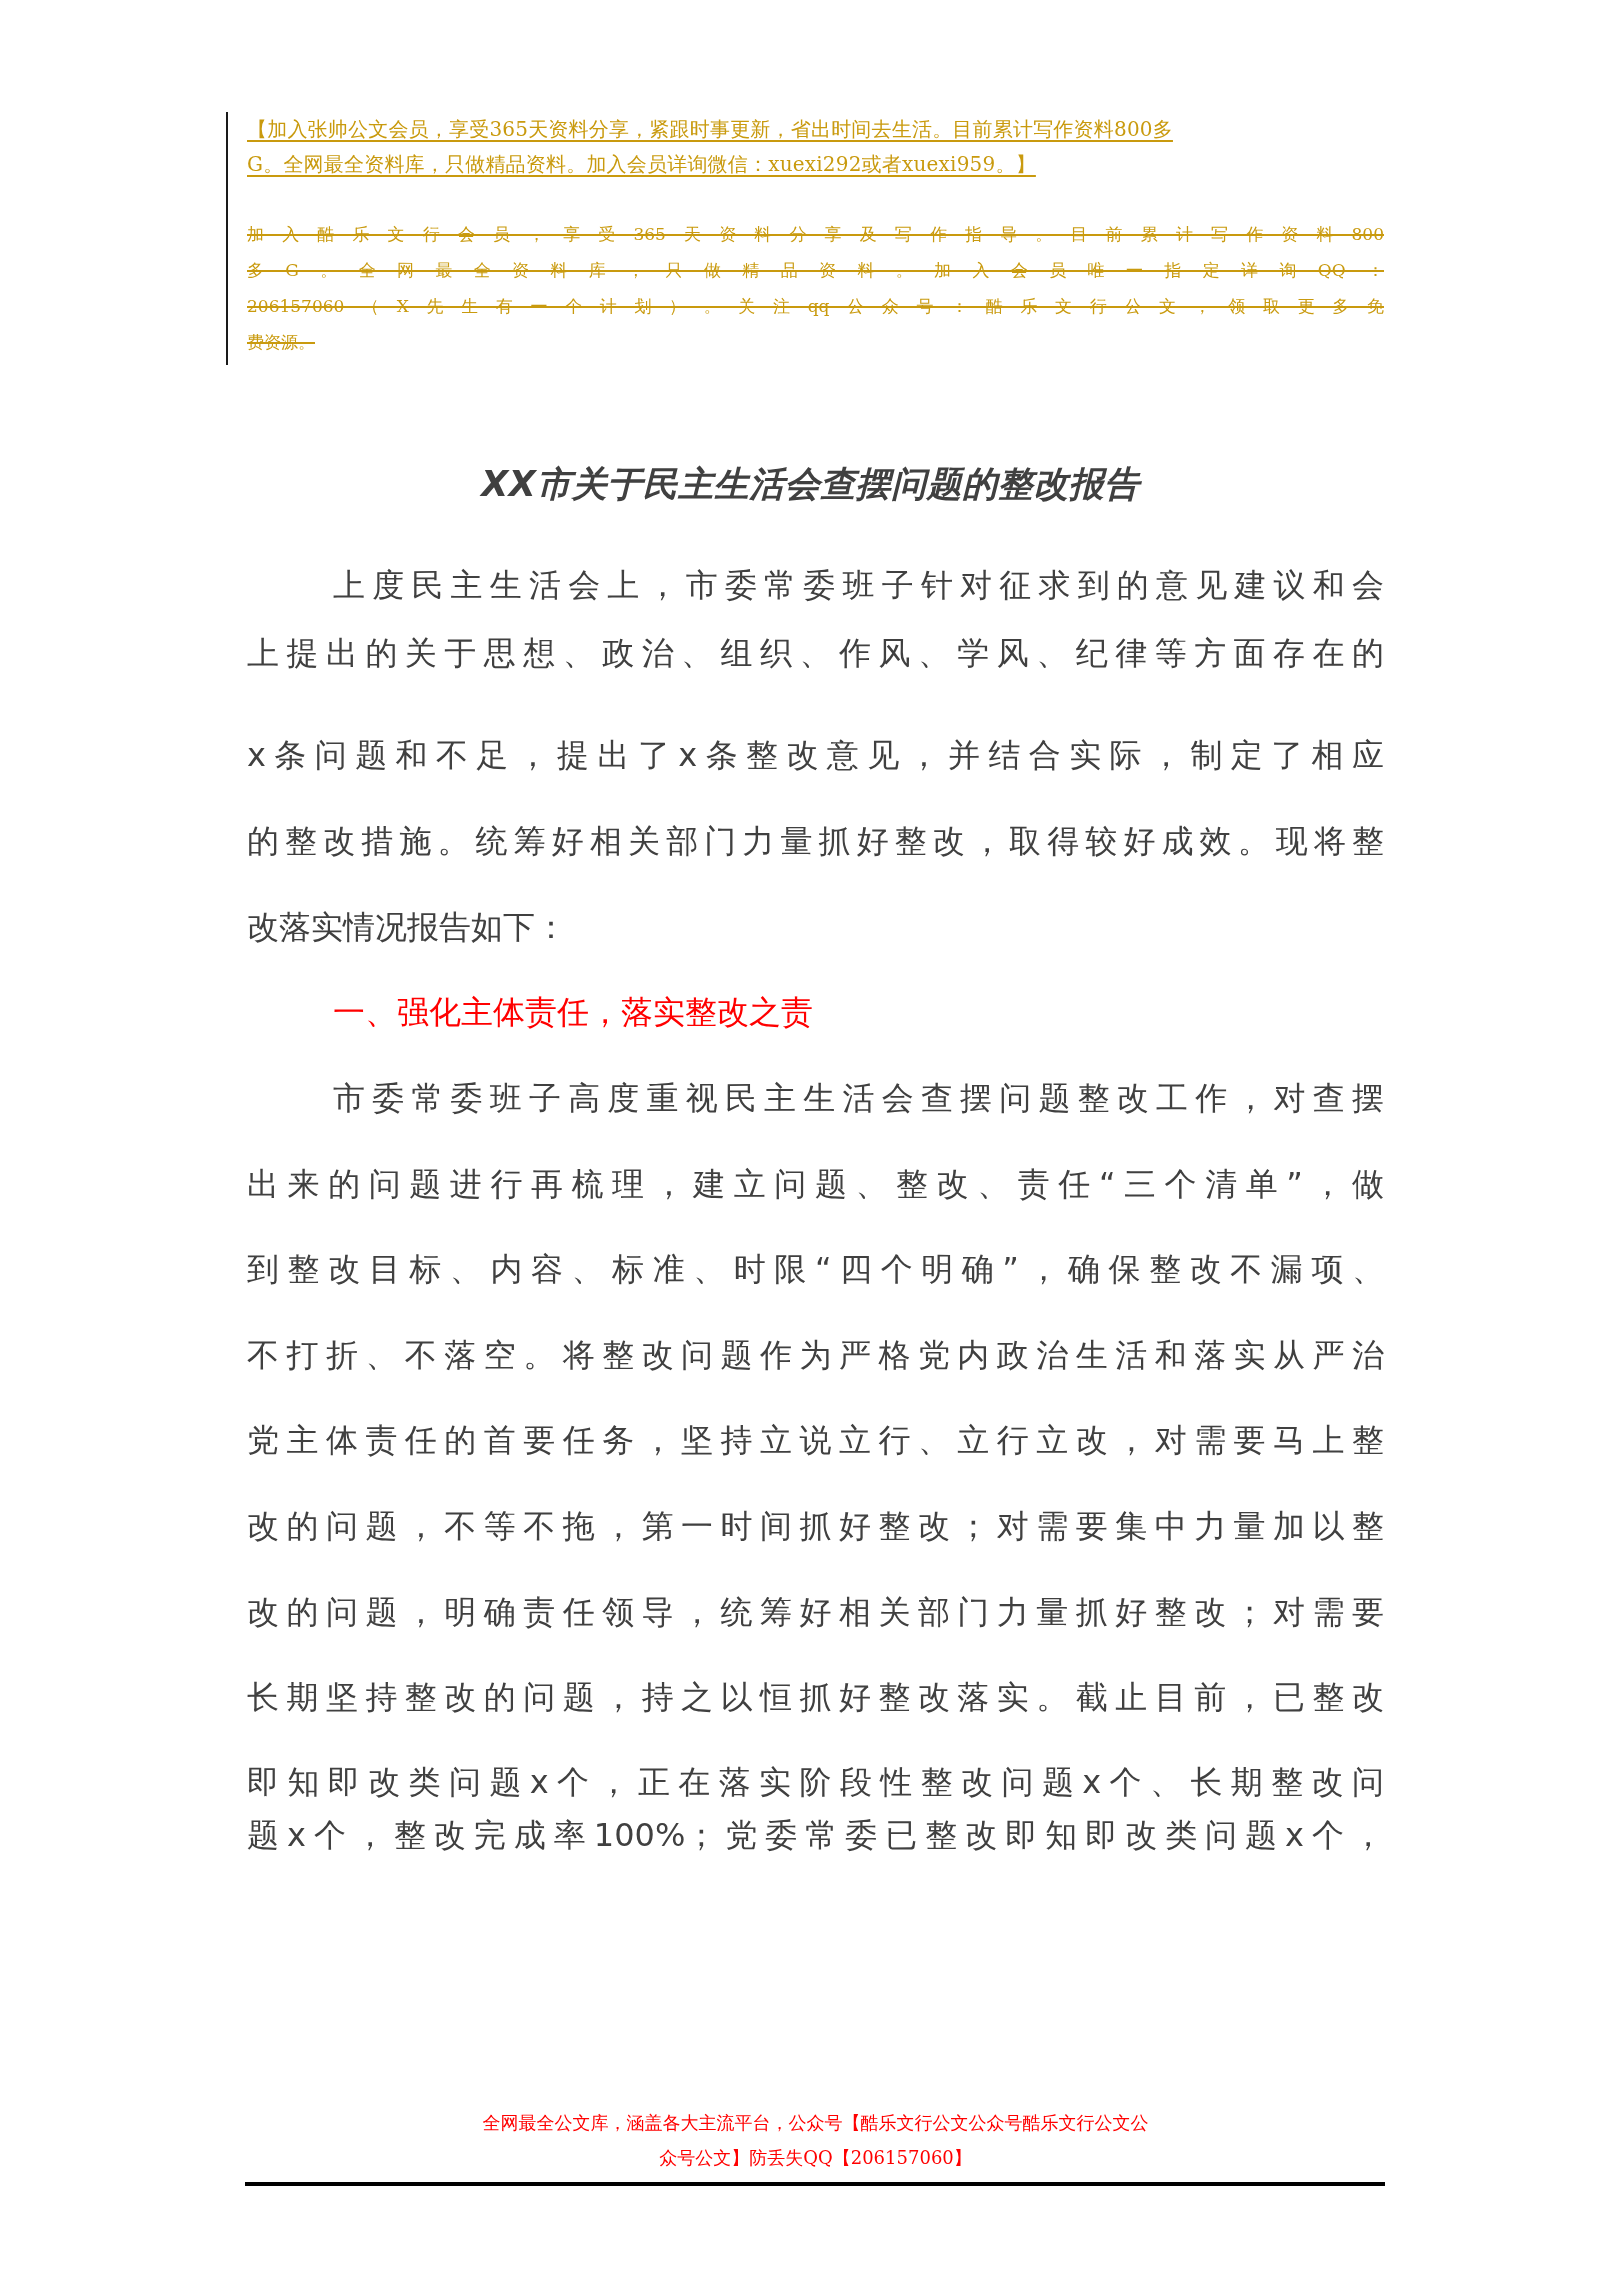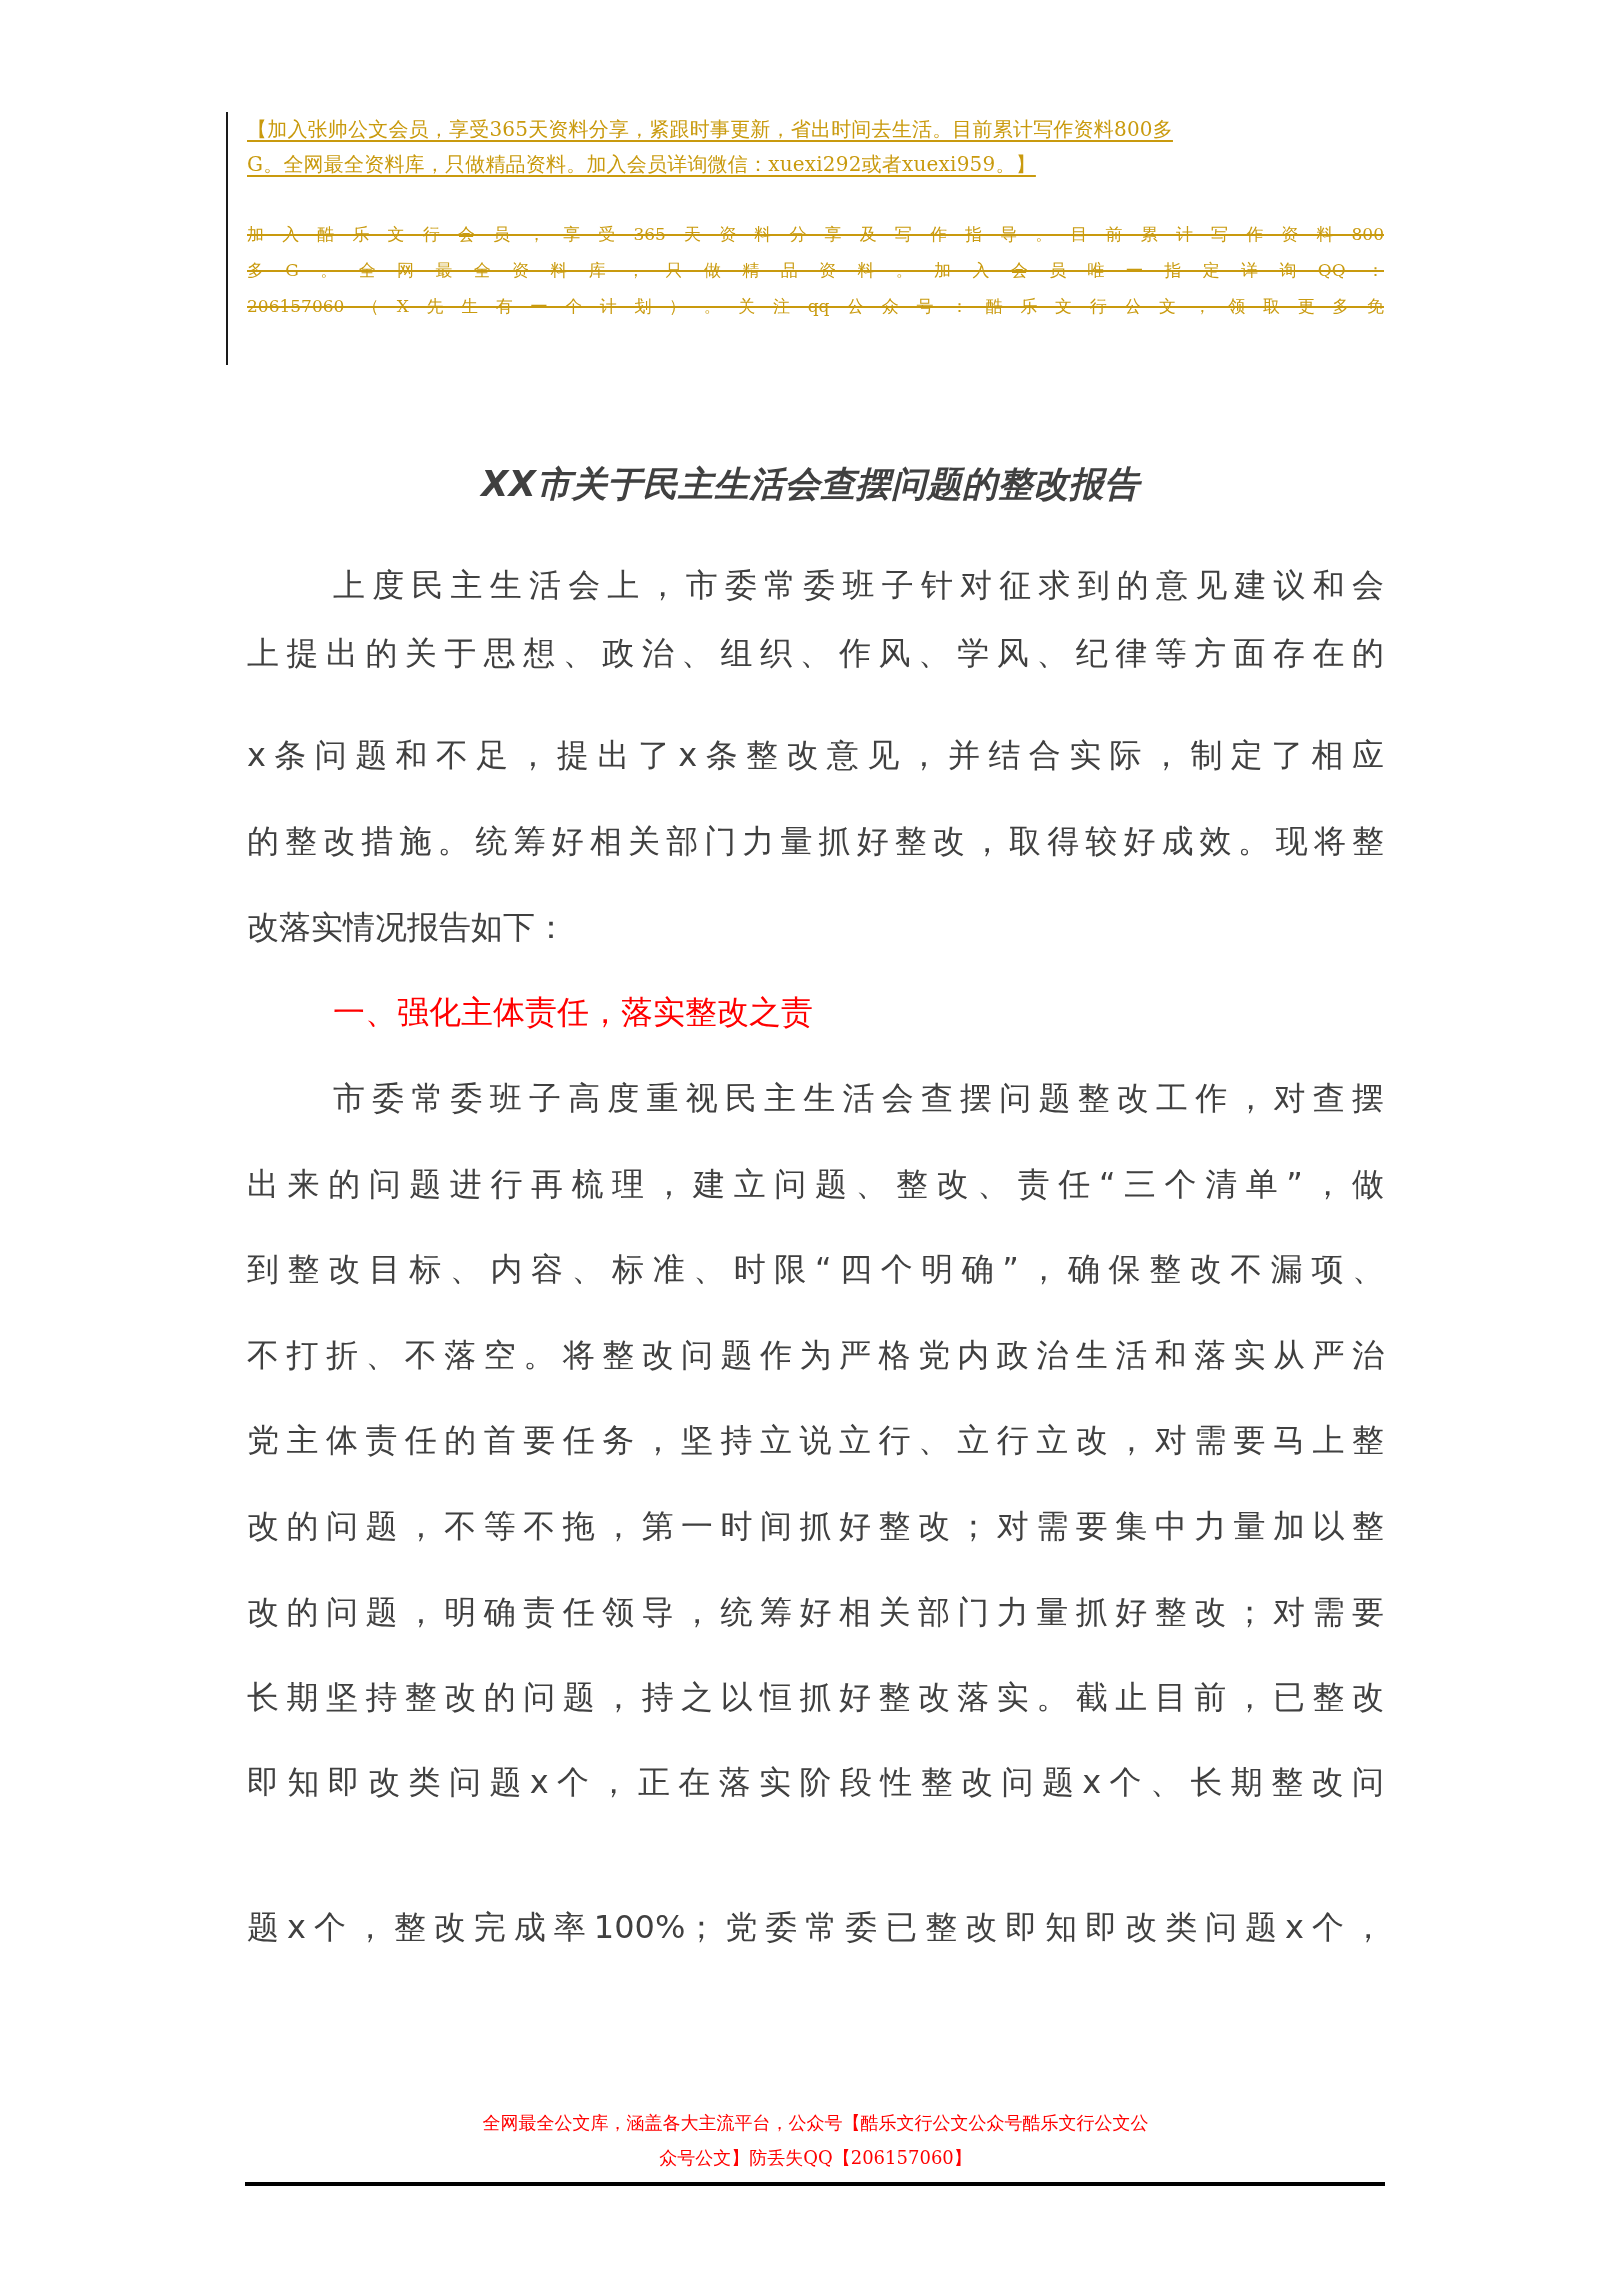--- a/index.html
+++ b/index.html
@@ -127,20 +127,21 @@
 
   <div class="notice1">
     <span class="line">【加入张帅公文会员，享受365天资料分享，紧跟时事更新，省出时间去生活。目前累计写作资料800多</span>
     <span class="line">G。全网最全资料库，只做精品资料。加入会员详询微信：xuexi292或者xuexi959。】</span>
   </div>
 
   <div class="notice2">
     <span class="line justify">加入酷乐文行会员，享受365天资料分享及写作指导。目前累计写作资料800</span>
     <span class="line justify">多G。全网最全资料库，只做精品资料。加入会员唯一指定详询QQ：</span>
     <span class="line justify">206157060（X先生有一个计划）。关注qq公众号：酷乐文行公文，领取更多免</span>
+    <span class="line">费资源。</span>
   </div>
 
   <div class="title">XX市关于民主生活会查摆问题的整改报告</div>
 
   <div class="body-text" style="top:0;">
     <div class="body-line justify indent" style="top:561px;">上度民主生活会上，市委常委班子针对征求到的意见建议和会</div>
     <div class="body-line justify" style="top:629px;">上提出的关于思想、政治、组织、作风、学风、纪律等方面存在的</div>
     <div class="body-line justify" style="top:731px;">x条问题和不足，提出了x条整改意见，并结合实际，制定了相应</div>
     <div class="body-line justify" style="top:817px;">的整改措施。统筹好相关部门力量抓好整改，取得较好成效。现将整</div>
     <div class="body-line" style="top:903px;">改落实情况报告如下：</div>
@@ -149,21 +150,21 @@
 
     <div class="body-line justify indent" style="top:1074px;">市委常委班子高度重视民主生活会查摆问题整改工作，对查摆</div>
     <div class="body-line justify" style="top:1160px;">出来的问题进行再梳理，建立问题、整改、责任“三个清单”，做</div>
     <div class="body-line justify" style="top:1245px;">到整改目标、内容、标准、时限“四个明确”，确保整改不漏项、</div>
     <div class="body-line justify" style="top:1331px;">不打折、不落空。将整改问题作为严格党内政治生活和落实从严治</div>
     <div class="body-line justify" style="top:1416px;">党主体责任的首要任务，坚持立说立行、立行立改，对需要马上整</div>
     <div class="body-line justify" style="top:1502px;">改的问题，不等不拖，第一时间抓好整改；对需要集中力量加以整</div>
     <div class="body-line justify" style="top:1588px;">改的问题，明确责任领导，统筹好相关部门力量抓好整改；对需要</div>
     <div class="body-line justify" style="top:1673px;">长期坚持整改的问题，持之以恒抓好整改落实。截止目前，已整改</div>
     <div class="body-line justify" style="top:1758px;">即知即改类问题x个，正在落实阶段性整改问题x个、长期整改问</div>
-    <div class="body-line justify" style="top:1903px;">题x个，整改完成率100%；党委常委已整改即知即改类问题x个，</div>
+    <div class="body-line justify" style="top:1811px;">题x个，整改完成率100%；党委常委已整改即知即改类问题x个，</div>
   </div>
 
   <div class="footer-text">
     <span class="line">全网最全公文库，涵盖各大主流平台，公众号【酷乐文行公文公众号酷乐文行公文公</span>
     <span class="line">众号公文】防丢失QQ【206157060】</span>
   </div>
 
   <div class="footer-rule"></div>
 
 </div>

